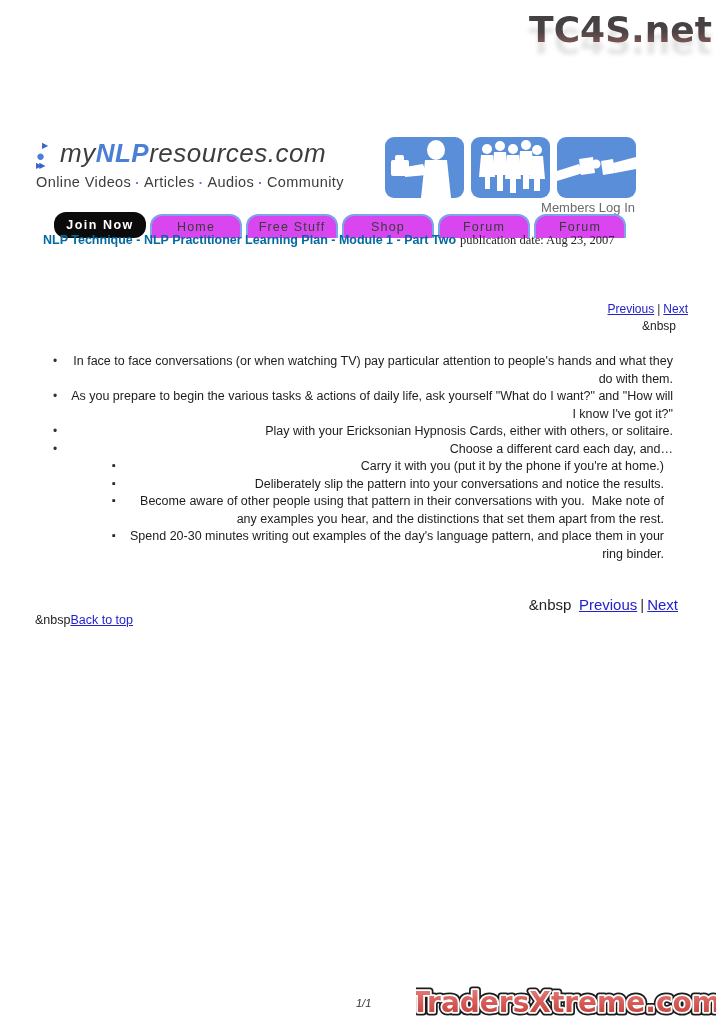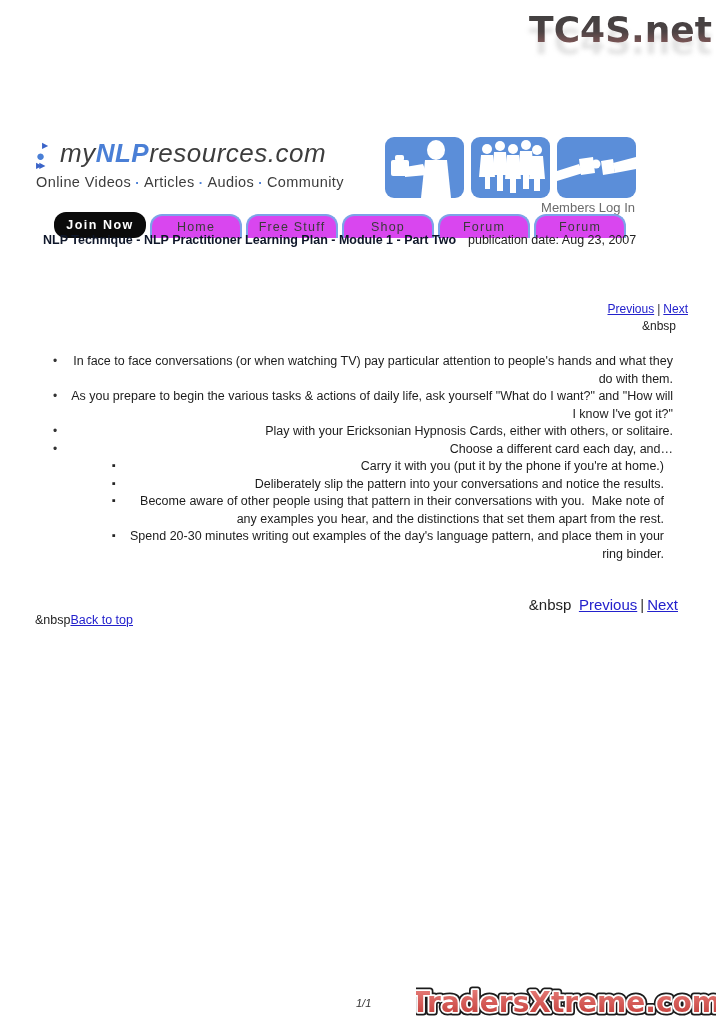--- a/index.html
+++ b/index.html
@@ -39,22 +39,22 @@
     border:2px solid #7da3e8; border-bottom:none; border-radius:12px 12px 0 0;
     background:#d946ef; font-size:12.5px; color:#3a3a3a; letter-spacing:1.2px; cursor:pointer;
   }
   .tab.active {
     border:none; border-radius:12px; background:#0b0b0b; color:#fff;
     font-weight:bold; height:26px; letter-spacing:1.5px;
   }
 
   
   .title-row { position:absolute; left:43px; top:233px; width:660px; font-size:12.5px; white-space:nowrap; }
-  .title-row .t { font-weight:bold; color:#0f172a; }
-  .title-row .d { margin-left:12px; color:#222; }
+  .title-row .t { font-weight:bold; color:#0369a1; }
+  .title-row .d { margin-left:4px; color:#222;font-family:Liberation Serif, serif; }
 
   .link { color:#2321cc; text-decoration:underline; cursor:pointer; }
   .pager-top { position:absolute; right:36px; top:301px; text-align:right; font-size:12px; line-height:17px; }
   .pager-top .psep { color:#333; padding:0 3px; }
   .pager-top .nbsp-line { padding-right:12px; color:#222; }
 
   .content { position:absolute; left:43px; top:353px; width:630px; font-size:12.5px; line-height:17.5px; color:#1c1c1c;text-align:right; }
   ul.main { list-style:none; }
   ul.main > li { position:relative; padding-left:24px; }
   ul.main > li::before { content:"•"; position:absolute; left:10px; top:0; font-size:12px; color:#333; }

